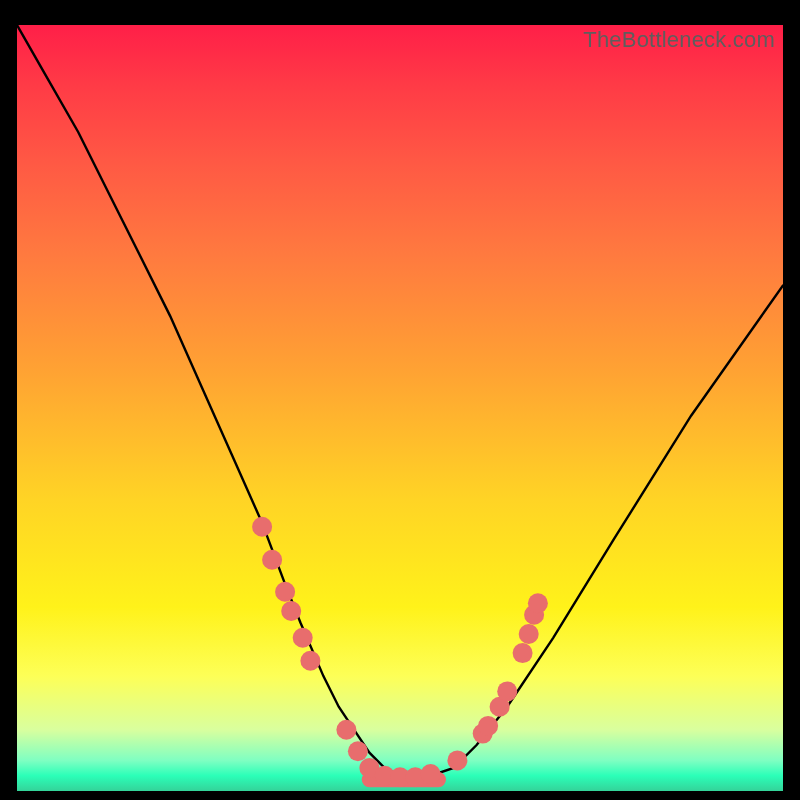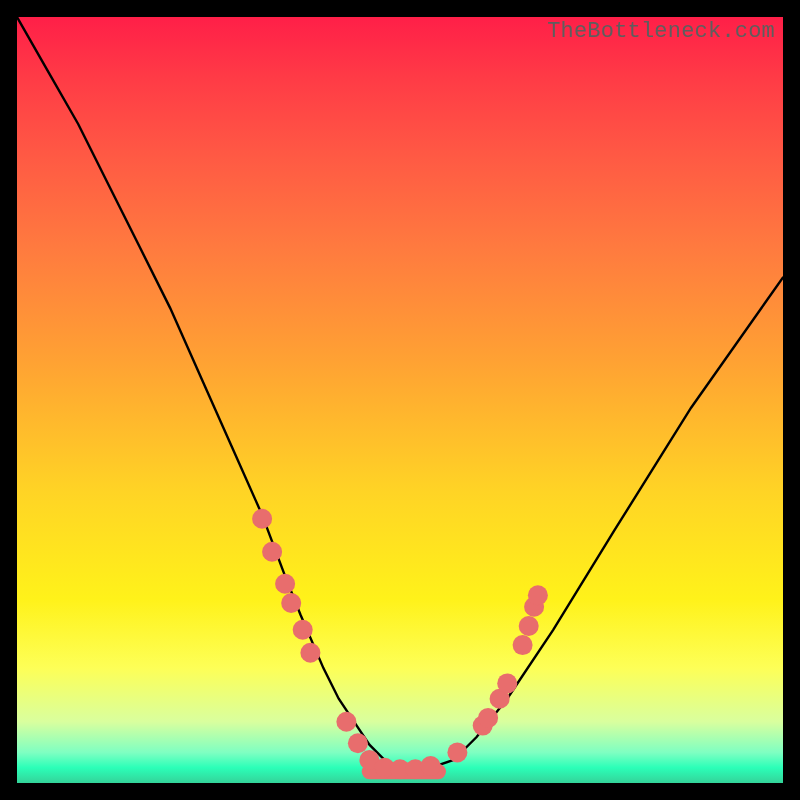--- a/index.html
+++ b/index.html
@@ -7,25 +7,24 @@
     padding: 0;
     width: 800px;
     height: 800px;
     overflow: hidden;
     background: #000;
     font-family: Arial, Helvetica, sans-serif;
   }
   .frame {
     position: absolute;
     left: 0;
-    top: 0;
+    top: 8px;
     width: 800px;
     height: 585px;
     background: #000;
-    font-family: Liberation Mono, monospace;
   }
   .plot {
     position: absolute;
     left: 17px;
     top: 17px;
     width: 766px;
     height: 766px;
     background: linear-gradient(to bottom,
       #ff1f48 0%,
       #ff3b46 8%,

